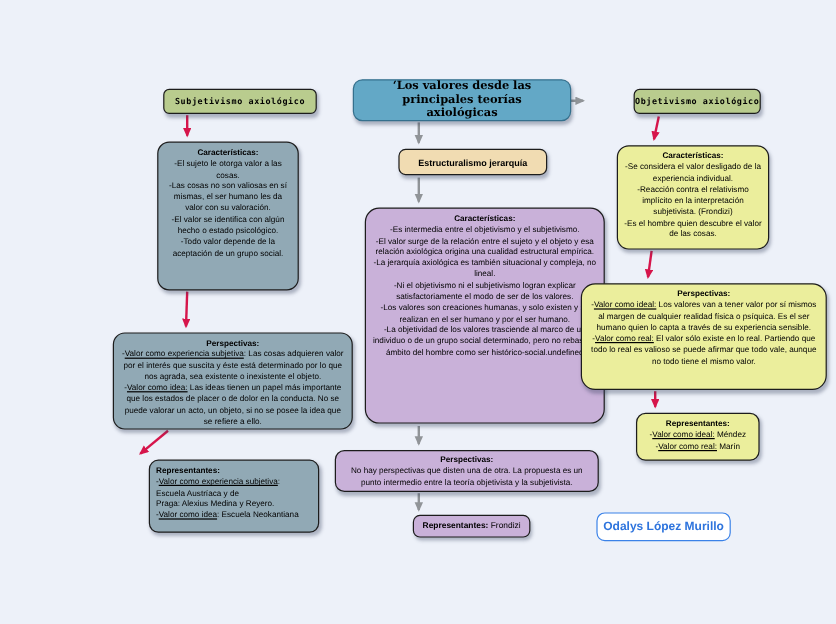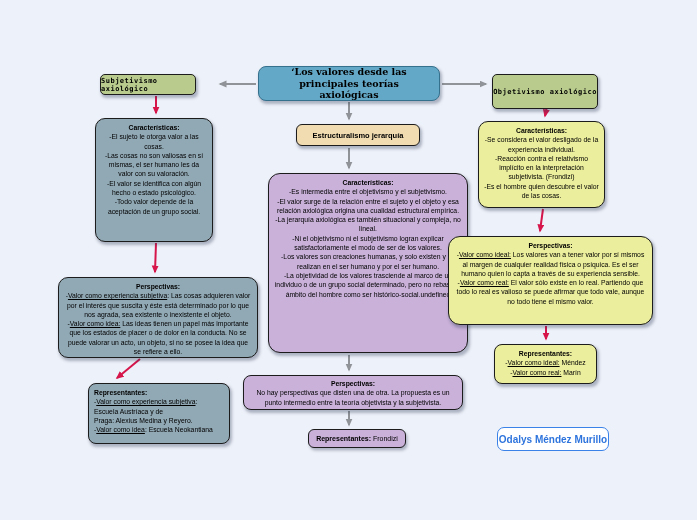--- a/index.html
+++ b/index.html
@@ -4,20 +4,21 @@
 <style>
   html,body{margin:0;padding:0;background:#edf1f9;}
   .canvas{
     position:relative;width:697px;height:520px;background:#edf1f9;
     font-family:"Liberation Sans",sans-serif;color:#000;overflow:hidden;
   }
   svg.edges{position:absolute;left:0;top:0;width:697px;height:520px;pointer-events:none;}
   .node{
     position:absolute;box-sizing:border-box;border:1.6px solid #1c1c1c;
     box-shadow:1.5px 2.5px 3px rgba(50,60,90,.35);
+    margin-left:36px;
   }
   .label-node{
     background:#b9cc8e;border-radius:5px;display:flex;align-items:center;justify-content:center;
     font-family:"DejaVu Sans Mono",monospace;font-weight:bold;font-size:7px;letter-spacing:.5px;
   }
   .title-node{
     background:#63a8c6;border:1px solid #35708d;border-radius:8px;
     display:flex;align-items:center;justify-content:center;text-align:center;
     font-family:"DejaVu Serif",serif;font-weight:bold;font-size:9.5px;line-height:1.25;
     padding:2px 10px;
@@ -65,25 +66,25 @@
     <line x1="349" y1="355" x2="349" y2="370" stroke="#909498" stroke-width="2" marker-end="url(#mg)"></line>
     <line x1="349" y1="411" x2="349" y2="425" stroke="#909498" stroke-width="2" marker-end="url(#mg)"></line>
     <line x1="156" y1="96" x2="156" y2="113" stroke="#d6154b" stroke-width="2" marker-end="url(#mr)"></line>
     <line x1="156" y1="243" x2="155" y2="272" stroke="#d6154b" stroke-width="2" marker-end="url(#mr)"></line>
     <line x1="140" y1="359" x2="117" y2="378" stroke="#d6154b" stroke-width="2" marker-end="url(#mr)"></line>
     <line x1="549" y1="97" x2="545" y2="116" stroke="#d6154b" stroke-width="2" marker-end="url(#mr)"></line>
     <line x1="543" y1="209" x2="540" y2="231" stroke="#d6154b" stroke-width="2" marker-end="url(#mr)"></line>
     <line x1="546" y1="326" x2="546" y2="339" stroke="#d6154b" stroke-width="2" marker-end="url(#mr)"></line>
   </svg>
 
-  <div class="node label-node" style="left:100px;top:74px;width:96px;height:21px;">Subjetivismo axiológico</div>
+  <div class="node label-node" style="left:100px;top:74px;width:128px;height:21px;">Subjetivismo axiológico</div>
 
   <div class="node title-node" style="left:258px;top:66px;width:182px;height:35px;">‘Los valores desde las principales teorías axiológicas</div>
 
-  <div class="node label-node" style="left:492px;top:74px;width:106px;height:35px;">Objetivismo axiológico</div>
+  <div class="node label-node" style="left:492px;top:74px;width:106px;height:21px;">Objetivismo axiológico</div>
 
   <div class="node estr-label" style="left:296px;top:124px;width:124px;height:22px;">Estructuralismo jerarquía</div>
 
   <div class="node text-node blue-node" style="left:95px;top:118px;width:118px;height:124px;">
     <div class="node-title">Características:</div>
     <div>
         <div class="para"><span>-El sujeto le otorga valor a las cosas.</span></div>
         <div class="para"><span>-Las cosas no son valiosas en sí mismas, el ser humano les da valor con su valoración.</span></div>
         <div class="para"><span>-El valor se identifica con algún hecho o estado psicológico.</span></div>
         <div class="para"><span>-Todo valor depende de la aceptación de un grupo social.</span></div>
@@ -149,15 +150,15 @@
   </div>
 
   <div class="node text-node yellow-node" style="left:494px;top:344px;width:103px;height:40px;border-radius:8px;">
     <div class="node-title">Representantes:</div>
     <div>
         <div class="para"><span>-</span><span class="u">Valor como ideal:</span><span> Méndez</span></div>
         <div class="para"><span>-</span><span class="u">Valor como real:</span><span> Marín</span></div>
       </div>
   </div>
 
-  <div class="signature" style="left:497px;top:427px;width:112px;height:24px;">Odalys Méndez Murillo</div>
+  <div class="signature" style="left:497px;top:427px;width:112px;height:24px;">Odalys López Murillo</div>
 
 </div>
 
 </body></html>

